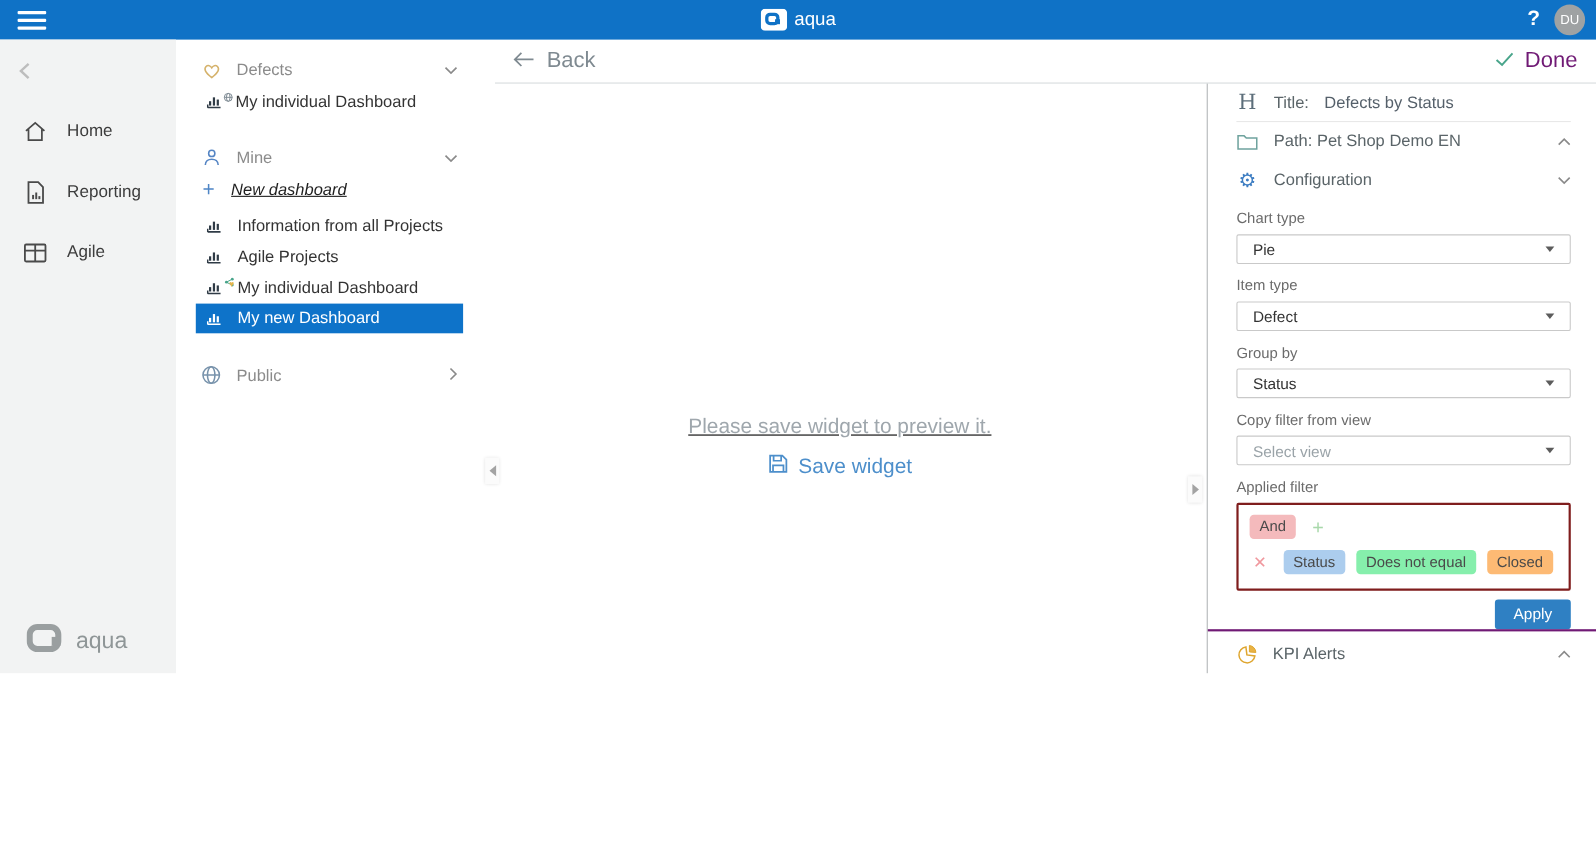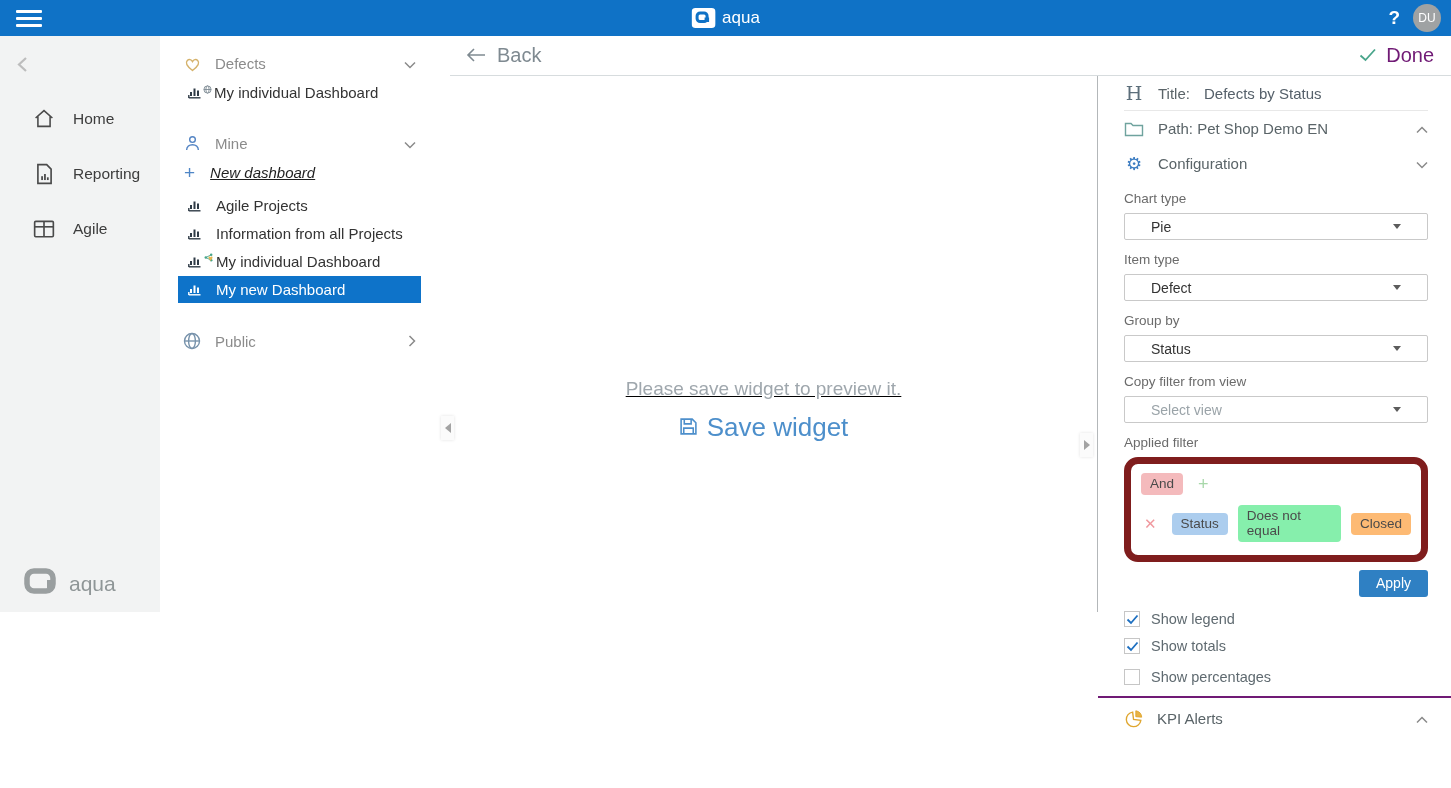--- a/index.html
+++ b/index.html
@@ -18,21 +18,21 @@
   .help { color:#fff; font-size:19px; font-weight:700; cursor:pointer; }
   .avatar { width:28px; height:28px; border-radius:50%; background:#9fa2a3; color:#fff; font-size:12px;
     display:flex; align-items:center; justify-content:center; cursor:pointer; }
 
   .shell { flex:1; display:flex; min-height:0; }
 
   
   .sidebar { width:160px; background:#f2f3f3; position:relative; flex:0 0 160px; }
   .back-chev { padding:20px 0 4px 16px; }
   .nav { margin-top:10px; }
-  .nav-item { height:55px; display:flex; align-items:center; gap:17px; padding-left:32px;
+  .nav-item { height:55px; display:flex; align-items:center; gap:17px; padding-left:20px;
     color:#3d3d3d; font-size:15.5px; cursor:pointer; }
   .nav-item.sel { background:#e3e4e4; }
   .nicon { width:24px; display:flex; justify-content:center; }
   .sidebar-footer { position:absolute; bottom:12px; left:24px; display:flex; align-items:center; gap:9px;
     color:#8f9697; font-size:21px; }
 
   
   .tree { width:270px; background:#fff; padding-top:12px; font-size:15px; flex:0 0 270px; }
   .tree-header { height:30px; display:flex; align-items:center; padding:0 14px 0 22px; color:#8b8b8b; cursor:pointer; }
   .tree-header .ticon { width:20px; margin-right:13px; display:flex; justify-content:center; }
@@ -55,21 +55,21 @@
   
   .content { flex:1; display:flex; flex-direction:column; background:#fff; min-width:0; }
   .content-header { height:40px; flex:0 0 40px; display:flex; align-items:center; justify-content:space-between;
     margin-left:20px; padding:0 17px 0 16px; border-bottom:1px solid #d7dcde; }
   .back-btn { display:flex; align-items:center; gap:11px; color:#7f8a91; font-size:20px; cursor:pointer; }
   .done-btn { display:flex; align-items:center; gap:9px; color:#701a75; font-size:20px; cursor:pointer; }
   .content-body { flex:1; display:flex; min-height:0; }
   .preview { flex:1; position:relative; }
   .preview-msg { position:absolute; top:302px; left:0; right:0; text-align:center;text-decoration:underline; }
   .msg-text { color:#9fa7ad; font-size:19px; }
-  .save-link { margin-top:12px; display:inline-flex; align-items:center; gap:9px; color:#4d8fcb; font-size:26px; cursor:pointer; }
+  .save-link { margin-top:12px; display:inline-flex; align-items:center; gap:9px; color:#4d8fcb; font-size:19px; cursor:pointer; }
   .collapse-left { position:absolute; left:11px; top:340px; width:13px; height:24px; background:#fbfbfb;
     display:flex; align-items:center; justify-content:center; cursor:pointer; box-shadow:0 0 3px rgba(0,0,0,.12); }
   .collapse-left i { border-top:5px solid transparent; border-bottom:5px solid transparent; border-right:6px solid #a3a3a3; }
   .collapse-right { position:absolute; right:4px; top:357px; width:13px; height:24px; background:#fbfbfb;
     display:flex; align-items:center; justify-content:center; cursor:pointer; box-shadow:0 0 3px rgba(0,0,0,.12); }
   .collapse-right i { border-top:5px solid transparent; border-bottom:5px solid transparent; border-left:6px solid #a3a3a3; }
 
   
   .props { width:354px; flex:0 0 354px; border-left:1px solid #b3b7b9; padding:0 23px 12px 26px;
     display:flex; flex-direction:column; }
@@ -77,24 +77,24 @@
   .prop-row.bordered { border-bottom:1px solid #e8e8e8; }
   .prop-row .picon { width:20px; display:flex; justify-content:center; }
   .prop-row .chev { margin-left:auto; cursor:pointer; }
   .h-icon { font-family:"DejaVu Serif","Liberation Serif",serif; font-size:19px; color:#5c6e7a; }
   .gear-icon { font-size:18px; color:#3d7dc2; line-height:1; }
   .title-value { color:#55606a; }
   .field { margin-top:12px; }
   .field.first { margin-top:10px; }
   .f-label { color:#6b6b6b; font-size:13.5px; }
   .select { margin-top:7px; height:27px; border:1px solid #c9c9c9; border-radius:2px; display:flex;
-    align-items:center; justify-content:space-between; padding:0 26px; font-size:14px; color:#333; cursor:pointer; background:#fff; }
+    align-items:center; justify-content:space-between; padding:0 14px; font-size:14px; color:#333; cursor:pointer; background:#fff; }
   .select .ph { color:#9aa3a8; }
   .caret { border-left:4px solid transparent; border-right:4px solid transparent; border-top:5px solid #5c5c5c; }
-  .filter-box { margin-top:7px; border:7px solid #7f1d1d; border-radius:14px; padding:9px 10px 13px; }
+  .filter-box { margin-top:7px; border:2px solid #7f1d1d; border-radius:2px; padding:9px 10px 13px; }
   .f-row1 { display:flex; align-items:center; gap:15px; }
   .f-row2 { display:flex; align-items:center; gap:10px; margin-top:10px; }
   .pill { border-radius:4px; padding:3px 9px 4px; font-size:13.5px; color:#4a4a4a; }
   .pill.and { background:#f4babc; }
   .pill.field-pill { background:#accdee; }
   .pill.op-pill { background:#86efac; }
   .pill.val-pill { background:#fdba74; }
   .plus-green { color:#a8d8aa; font-size:18px; line-height:1; cursor:pointer; }
   .x-remove { color:#f0989e; font-size:15px; font-weight:700; margin:0 5px 0 3px; cursor:pointer; }
   .apply-row { margin-top:8px; display:flex; justify-content:flex-end; }
@@ -247,33 +247,33 @@
       <div class="tree-item">
         <span class="iicon">
           <svg width="16" height="15" viewBox="0 0 16 15">
               <rect x="2" y="7" width="2" height="4" fill="currentColor"></rect>
               <rect x="5.5" y="3.5" width="2" height="7.5" fill="currentColor"></rect>
               <rect x="9" y="5.5" width="2" height="5.5" fill="currentColor"></rect>
               <line x1="0.8" y1="12.8" x2="12.5" y2="12.8" stroke="currentColor" stroke-width="1.4"></line>
               <line x1="0.8" y1="10" x2="0.8" y2="13" stroke="currentColor" stroke-width="1.4"></line>
             </svg>
         </span>
-        <span>Agile Projects</span>
+        <span>Information from all Projects</span>
       </div>
       <div class="tree-item">
         <span class="iicon">
           <svg width="16" height="15" viewBox="0 0 16 15">
               <rect x="2" y="7" width="2" height="4" fill="currentColor"></rect>
               <rect x="5.5" y="3.5" width="2" height="7.5" fill="currentColor"></rect>
               <rect x="9" y="5.5" width="2" height="5.5" fill="currentColor"></rect>
               <line x1="0.8" y1="12.8" x2="12.5" y2="12.8" stroke="currentColor" stroke-width="1.4"></line>
               <line x1="0.8" y1="10" x2="0.8" y2="13" stroke="currentColor" stroke-width="1.4"></line>
             </svg>
         </span>
-        <span>Information from all Projects</span>
+        <span>Agile Projects</span>
       </div>
       <div class="tree-item">
         <span class="iicon">
           <svg width="16" height="15" viewBox="0 0 16 15">
               <rect x="2" y="7" width="2" height="4" fill="currentColor"></rect>
               <rect x="5.5" y="3.5" width="2" height="7.5" fill="currentColor"></rect>
               <rect x="9" y="5.5" width="2" height="5.5" fill="currentColor"></rect>
               <line x1="0.8" y1="12.8" x2="12.5" y2="12.8" stroke="currentColor" stroke-width="1.4"></line>
               <line x1="0.8" y1="10" x2="0.8" y2="13" stroke="currentColor" stroke-width="1.4"></line>
             </svg>
@@ -436,44 +436,20 @@
                 <span class="pill field-pill">Status</span>
                 <span class="pill op-pill">Does not equal</span>
                 <span class="pill val-pill">Closed</span>
               </div>
             </div>
             <div class="apply-row">
               <button class="apply-btn">Apply</button>
             </div>
           </div>
 
-          <div class="checks">
-            <div class="check-row">
-              <span class="checkbox checked">
-                <svg width="13" height="11" viewBox="0 0 13 11">
-                    <polyline points="1.5,5.5 5,9 11.5,1.5" fill="none" stroke="#1d6fc0" stroke-width="1.8"></polyline>
-                  </svg>
-              </span>
-              <span>Show legend</span>
-            </div>
-            <div class="check-row">
-              <span class="checkbox checked">
-                <svg width="13" height="11" viewBox="0 0 13 11">
-                    <polyline points="1.5,5.5 5,9 11.5,1.5" fill="none" stroke="#1d6fc0" stroke-width="1.8"></polyline>
-                  </svg>
-              </span>
-              <span>Show totals</span>
-            </div>
-            <div class="check-row gap">
-              <span class="checkbox">
-                
-              </span>
-              <span>Show percentages</span>
-            </div>
-          </div>
 
           <div class="kpi-wrap">
             <div class="kpi-row">
               <span class="picon">
                 <svg width="21" height="21" viewBox="0 0 22 22">
                     <path d="M9.5 4 A8 8 0 1 0 18.5 13 L10.5 12 Z" fill="none" stroke="#dfa62f" stroke-width="1.5"></path>
                     <path d="M13 2.5 A8 8 0 0 1 19.5 9.5 L13 9 Z" fill="#e9b345" stroke="#dfa62f" stroke-width="1"></path>
                   </svg>
               </span>
               <span>KPI Alerts</span>

